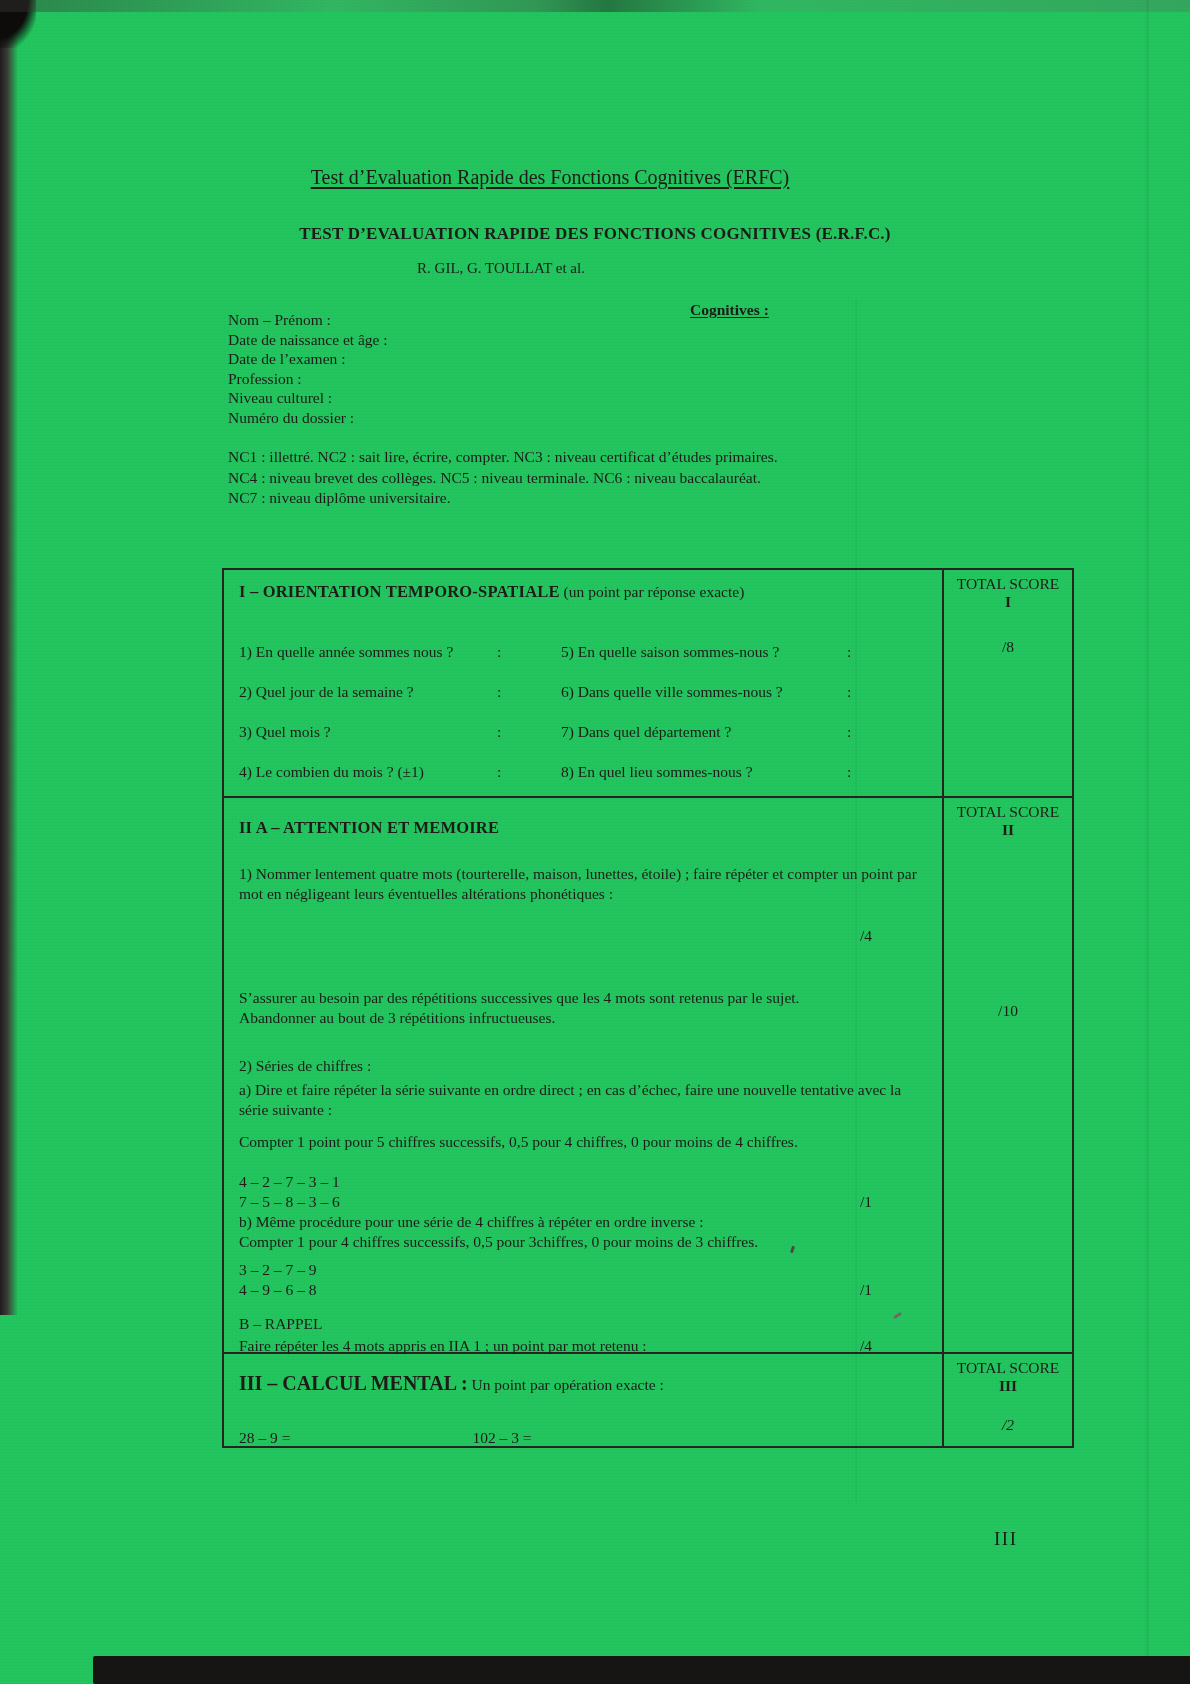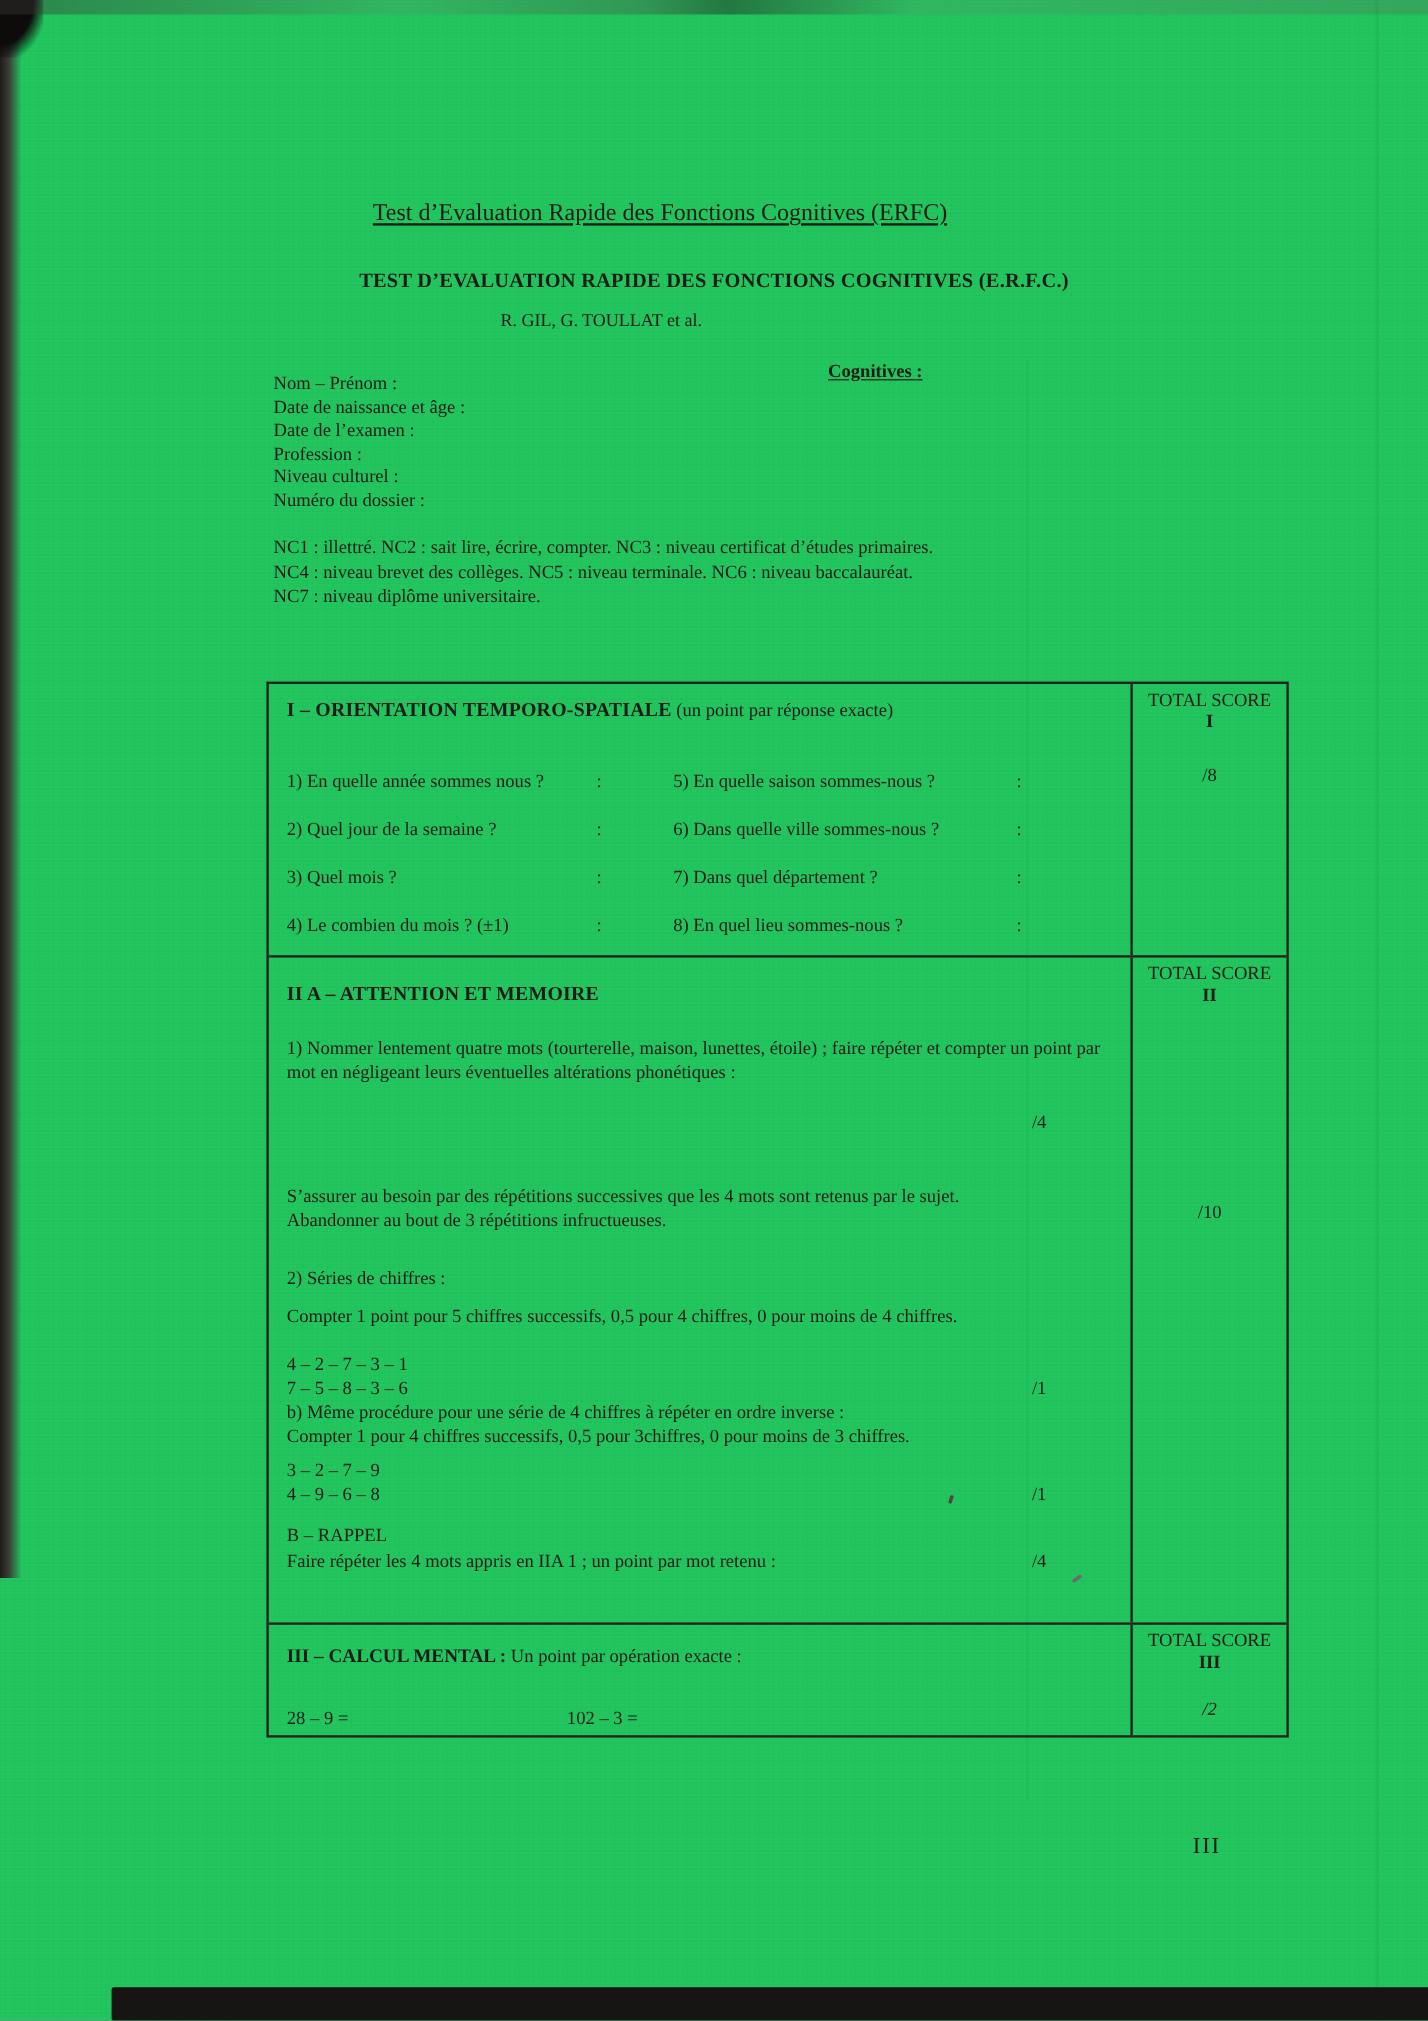--- a/index.html
+++ b/index.html
@@ -79,21 +79,21 @@
   .item2-title{ margin-top:28px; }
   .item2a{ margin-top:4px; }
   .rule-a{ margin-top:12px; }
   .series-1{ margin-top:20px; }
   .series-2b{ margin-top:8px;font-family:Liberation Serif, serif; }
   .rappel-title{ margin-top:14px; }
   .rappel-line{ margin-top:2px; }
 
   
   .s3-title{ margin-top:18px; }
-  .s3-title b{ font-size:16px; }
+  .s3-title b{ font-size:20px; }
   .s3-ops{ margin-top:34px; display:flex; }
   .s3-ops .op2{ margin-left:182px; }
 
   .pagenum{ position:absolute; left:994px; top:1528px; font-size:19px; letter-spacing:1.5px; }
 </style>
 </head>
 <body>
 
 <div class="sheet">
 
@@ -171,20 +171,21 @@
 
         <div class="ln item1">1) Nommer lentement quatre mots (tourterelle, maison, lunettes, étoile) ; faire répéter et compter un point par mot en négligeant leurs éventuelles altérations phonétiques :</div>
         <div class="ln only-score score-line">
           <span class="sc">/4</span>
         </div>
 
         <div class="ln note1">S’assurer au besoin par des répétitions successives que les 4 mots sont retenus par le sujet.</div>
         <div class="ln">Abandonner au bout de 3 répétitions infructueuses.</div>
 
         <div class="ln item2-title">2) Séries de chiffres :</div>
+        <div class="ln item2a">a) Dire et faire répéter la série suivante en ordre direct ; en cas d’échec, faire une nouvelle tentative avec la série suivante :</div>
         <div class="ln rule-a">Compter 1 point pour 5 chiffres successifs, 0,5 pour 4 chiffres, 0 pour moins de 4 chiffres.</div>
         <div class="ln series-1">4 – 2 – 7 – 3 – 1</div>
         <div class="ln score-line">
           <span>7 – 5 – 8 – 3 – 6</span>
           <span class="sc">/1</span>
         </div>
 
         <div class="ln">b) Même procédure pour une série de 4 chiffres à répéter en ordre inverse :</div>
         <div class="ln">Compter 1 pour 4 chiffres successifs, 0,5 pour 3chiffres, 0 pour moins de 3 chiffres.</div>
         <div class="ln series-2b">3 – 2 – 7 – 9</div>

